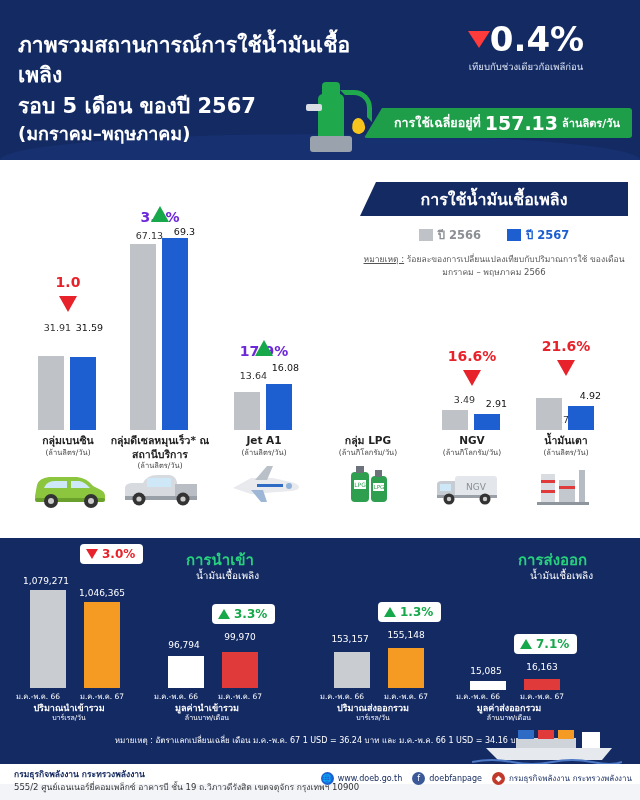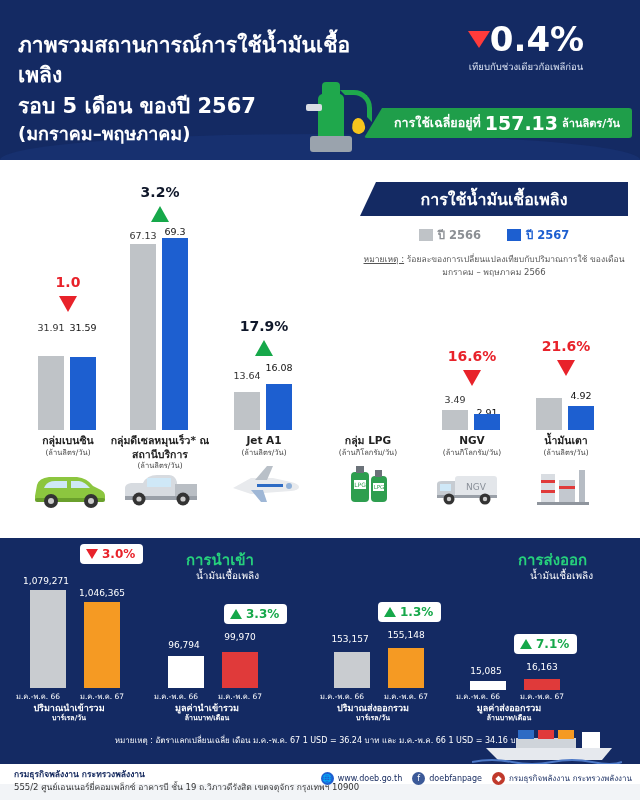--- a/index.html
+++ b/index.html
@@ -46,24 +46,24 @@
   .legend-note{margin-top:9px;font-size:8.5px;color:#555;text-align:center;line-height:1.5;}
   .legend-note u{text-decoration:underline;}
 
   
   .chart{position:absolute;left:0;top:0;width:640px;height:378px;}
   .grp{position:absolute;width:92px;text-align:center;}
   .bars{position:absolute;bottom:0;left:0;width:92px;height:0;}
   .bar{position:absolute;bottom:0;width:26px;}
   .bar.g{background:#bfc3c7;left:16px;}
   .bar.b{background:#1d5fd0;left:48px;}
-  .vlabel{position:absolute;font-size:9.5px;color:#333;width:40px;text-align:center;}
+  .vlabel{position:absolute;font-size:9.5px;color:#333;width:40px;text-align:right;}
   .vlabel.b{color:#111;}
   .pctlab{position:absolute;width:92px;text-align:center;font-size:14px;font-weight:bold;}
-  .pctlab.up{color:#0f172a;}
+  .pctlab.up{color:#6d28d9;margin-top:25px;}
   .pctlab.dn{color:#e8222a;}
   .arr{position:absolute;left:50%;margin-left:-9px;}
   .arr.up{width:0;height:0;border-left:9px solid transparent;border-right:9px solid transparent;border-bottom:16px solid #16a84a;}
   .arr.dn{width:0;height:0;border-left:9px solid transparent;border-right:9px solid transparent;border-top:16px solid #e8222a;}
   .cat{position:absolute;width:108px;left:-8px;text-align:center;font-size:10.5px;font-weight:bold;color:#222;line-height:1.3;}
   .cat small{display:block;font-size:7.5px;font-weight:normal;color:#444;}
 
   .footnote-small{position:absolute;left:196px;top:509px;font-size:7px;color:#666;line-height:1.45;text-align:center;}
 
   
@@ -75,21 +75,21 @@
   .sec-sub{position:absolute;font-size:10px;color:#ffffff;}
   .bgrp{position:absolute;}
   .bbar{position:absolute;bottom:0;width:36px;}
   .bbar.gray{background:#c9ccd0;}
   .bbar.orange{background:#f59a23;}
   .bbar.white{background:#ffffff;}
   .bbar.red{background:#e03a3a;}
   .bval{position:absolute;font-size:9px;color:#ffffff;width:56px;text-align:center;}
   .bcat{position:absolute;font-size:7.5px;color:#ffffff;width:56px;text-align:center;}
   .bfoot{position:absolute;font-size:9px;color:#ffffff;font-weight:bold;width:120px;text-align:center;line-height:1.35;}
-  .bfoot small{display:block;font-weight:bold;font-size:7px;}
+  .bfoot small{display:block;font-weight:normal;font-size:7px;}
   .chip{position:absolute;background:#ffffff;border-radius:4px;padding:3px 8px 3px 6px;font-size:12px;font-weight:bold;display:flex;align-items:center;gap:4px;}
   .chip.dn{color:#e8222a;}
   .chip.up{color:#16a84a;}
   .chip .ar{width:0;height:0;}
   .chip.dn .ar{border-left:6px solid transparent;border-right:6px solid transparent;border-top:10px solid #e8222a;}
   .chip.up .ar{border-left:6px solid transparent;border-right:6px solid transparent;border-bottom:10px solid #16a84a;}
   .bnote{position:absolute;left:0;top:196px;width:640px;text-align:center;color:#ffffff;font-size:8px;}
 
   
   .footer{position:absolute;left:0;top:764px;width:640px;height:20px;background:#ffffff;}
@@ -262,21 +262,21 @@
           <rect x="50" y="10" width="7" height="7" fill="#6b7279"></rect>
           <rect x="48" y="23" width="11" height="8" fill="#fff"></rect>
           <text x="54" y="29" font-size="5.5" text-anchor="middle" fill="#2e9e4f">LPG</text>
         </svg>
       </div>
 
       <div class="grp" style="left:426px;top:188px;height:82px;">
         <div class="pctlab dn" style="top:0px;">16.6%</div>
         <div class="arr dn" style="top:22px;"></div>
         <div class="vlabel" style="left:9px;top:46px;">3.49</div>
-        <div class="vlabel b" style="left:41px;top:50px;margin-top:9px;">2.91</div>
+        <div class="vlabel b" style="left:41px;top:50px;">2.91</div>
         <div class="bars" style="height:82px;">
           <div class="bar g" style="height:20px;"></div>
           <div class="bar b" style="height:16px;"></div>
         </div>
       </div>
       <div class="grp" style="left:426px;top:274px;">
         <div class="cat">
           <span>NGV</span>
           <small>(ล้านกิโลกรัม/วัน)</small>
         </div>
@@ -347,21 +347,21 @@
       <div class="bcat" style="left:56px;top:152px;">ม.ค.-พ.ค. 67</div>
       <div class="bfoot" style="left:-9px;top:164px;">
         <span>ปริมาณนำเข้ารวม</span>
         <small>บาร์เรล/วัน</small>
       </div>
     </div>
 
     <div class="bgrp" style="left:156px;top:0;width:140px;height:160px;">
       <div class="bval" style="left:0px;top:102px;">96,794</div>
       <div class="bval" style="left:56px;top:94px;">99,970</div>
-      <div class="chip up" style="left:68px;top:66px;justify-content:center;">
+      <div class="chip up" style="left:56px;top:66px;justify-content:center;">
         <span class="ar"></span>
         <span>3.3%</span>
       </div>
       <div style="position:absolute;left:0;top:114px;width:140px;height:36px;">
         <div class="bbar white" style="left:12px;height:32px;"></div>
         <div class="bbar red" style="left:66px;height:36px;"></div>
       </div>
       <div class="bcat" style="left:-8px;top:152px;">ม.ค.-พ.ค. 66</div>
       <div class="bcat" style="left:56px;top:152px;">ม.ค.-พ.ค. 67</div>
       <div class="bfoot" style="left:-9px;top:164px;">

